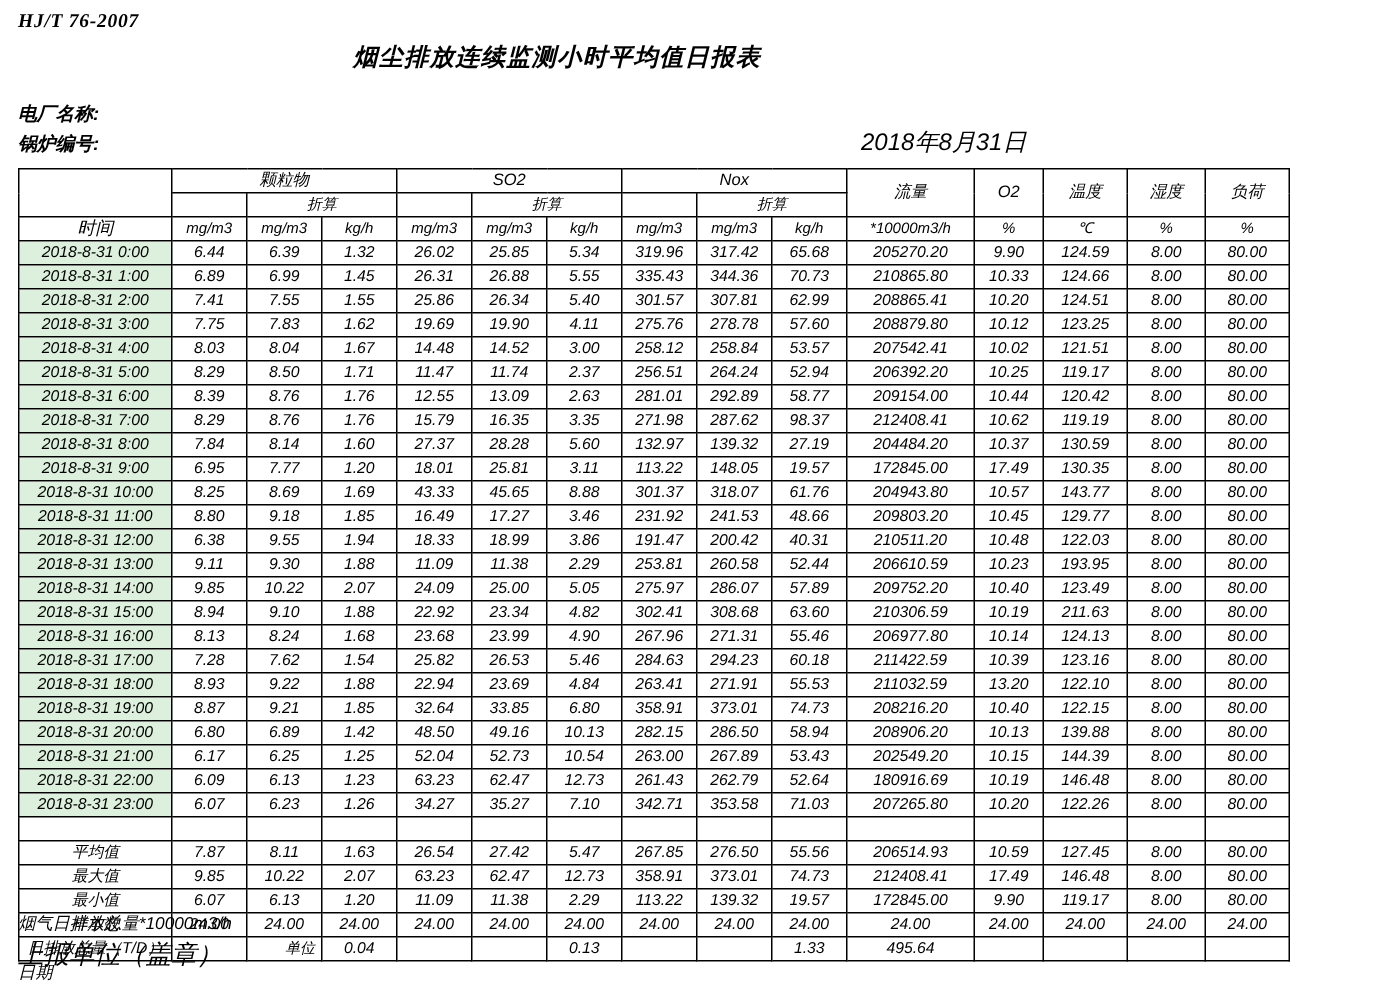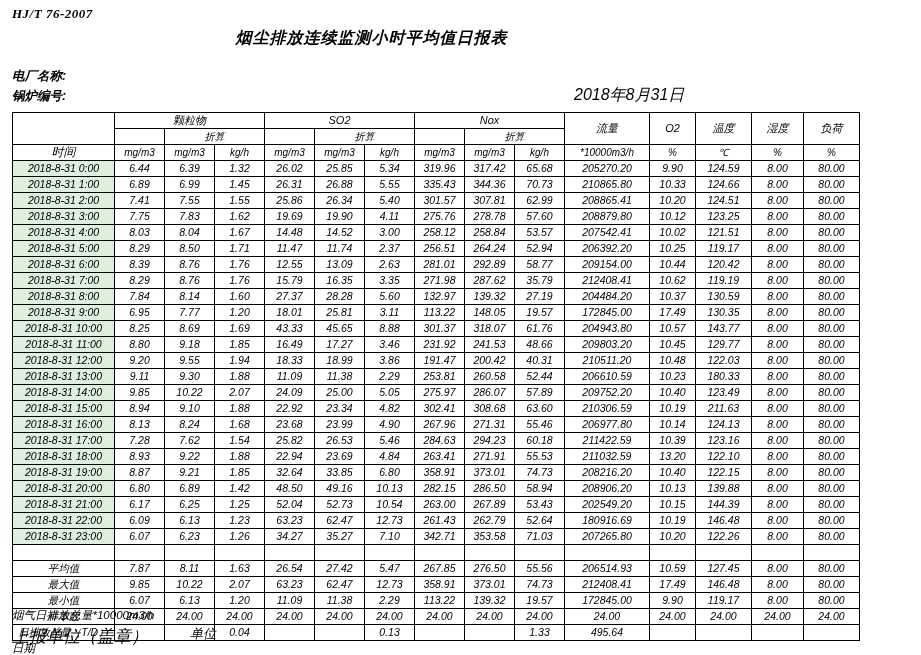--- a/index.html
+++ b/index.html
@@ -119,21 +119,21 @@
     position: absolute;
     left: 12px;
     top: 641px;
     font-size: 11.5px;
     text-align: right;
   }
   .footer-unit {
     position: absolute;
     left: 190px;
     top: 625px;
-    font-size: 13px;
+    font-size: 10px;
   }
   .empty-cell { }
 </style>
 </head>
 <body>
 
 <div class="page">
 
   <div class="std-code">HJ/T  76-2007</div>
   <div class="doc-title">烟尘排放连续监测小时平均值日报表</div>
@@ -321,21 +321,21 @@
       <tr class="data-row">
           <td class="row-time">2018-8-31 7:00</td>
           <td>8.29</td>
           <td>8.76</td>
           <td>1.76</td>
           <td>15.79</td>
           <td>16.35</td>
           <td>3.35</td>
           <td>271.98</td>
           <td>287.62</td>
-          <td>35.79</td>
+          <td>98.37</td>
           <td>212408.41</td>
           <td>10.62</td>
           <td>119.19</td>
           <td>8.00</td>
           <td>80.00</td>
         </tr>
       <tr class="data-row">
           <td class="row-time">2018-8-31 8:00</td>
           <td>7.84</td>
           <td>8.14</td>
@@ -398,21 +398,21 @@
           <td>241.53</td>
           <td>48.66</td>
           <td>209803.20</td>
           <td>10.45</td>
           <td>129.77</td>
           <td>8.00</td>
           <td>80.00</td>
         </tr>
       <tr class="data-row">
           <td class="row-time">2018-8-31 12:00</td>
-          <td>9.20</td>
+          <td>6.38</td>
           <td>9.55</td>
           <td>1.94</td>
           <td>18.33</td>
           <td>18.99</td>
           <td>3.86</td>
           <td>191.47</td>
           <td>200.42</td>
           <td>40.31</td>
           <td>210511.20</td>
           <td>10.48</td>
@@ -426,21 +426,21 @@
           <td>9.30</td>
           <td>1.88</td>
           <td>11.09</td>
           <td>11.38</td>
           <td>2.29</td>
           <td>253.81</td>
           <td>260.58</td>
           <td>52.44</td>
           <td>206610.59</td>
           <td>10.23</td>
-          <td>180.33</td>
+          <td>193.95</td>
           <td>8.00</td>
           <td>80.00</td>
         </tr>
       <tr class="data-row">
           <td class="row-time">2018-8-31 14:00</td>
           <td>9.85</td>
           <td>10.22</td>
           <td>2.07</td>
           <td>24.09</td>
           <td>25.00</td>

